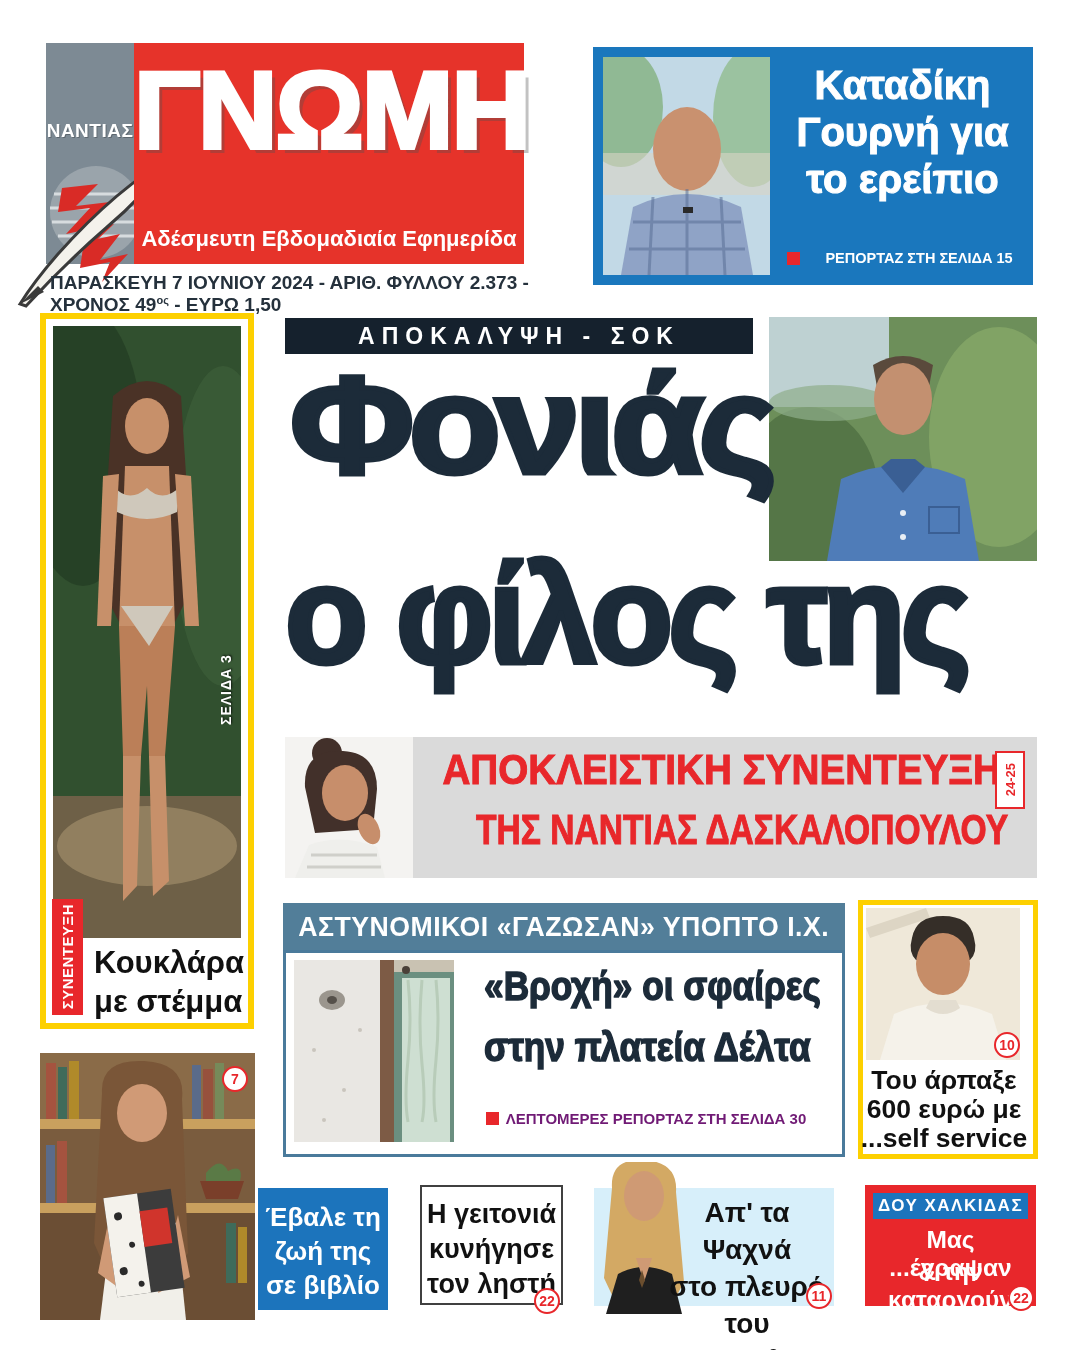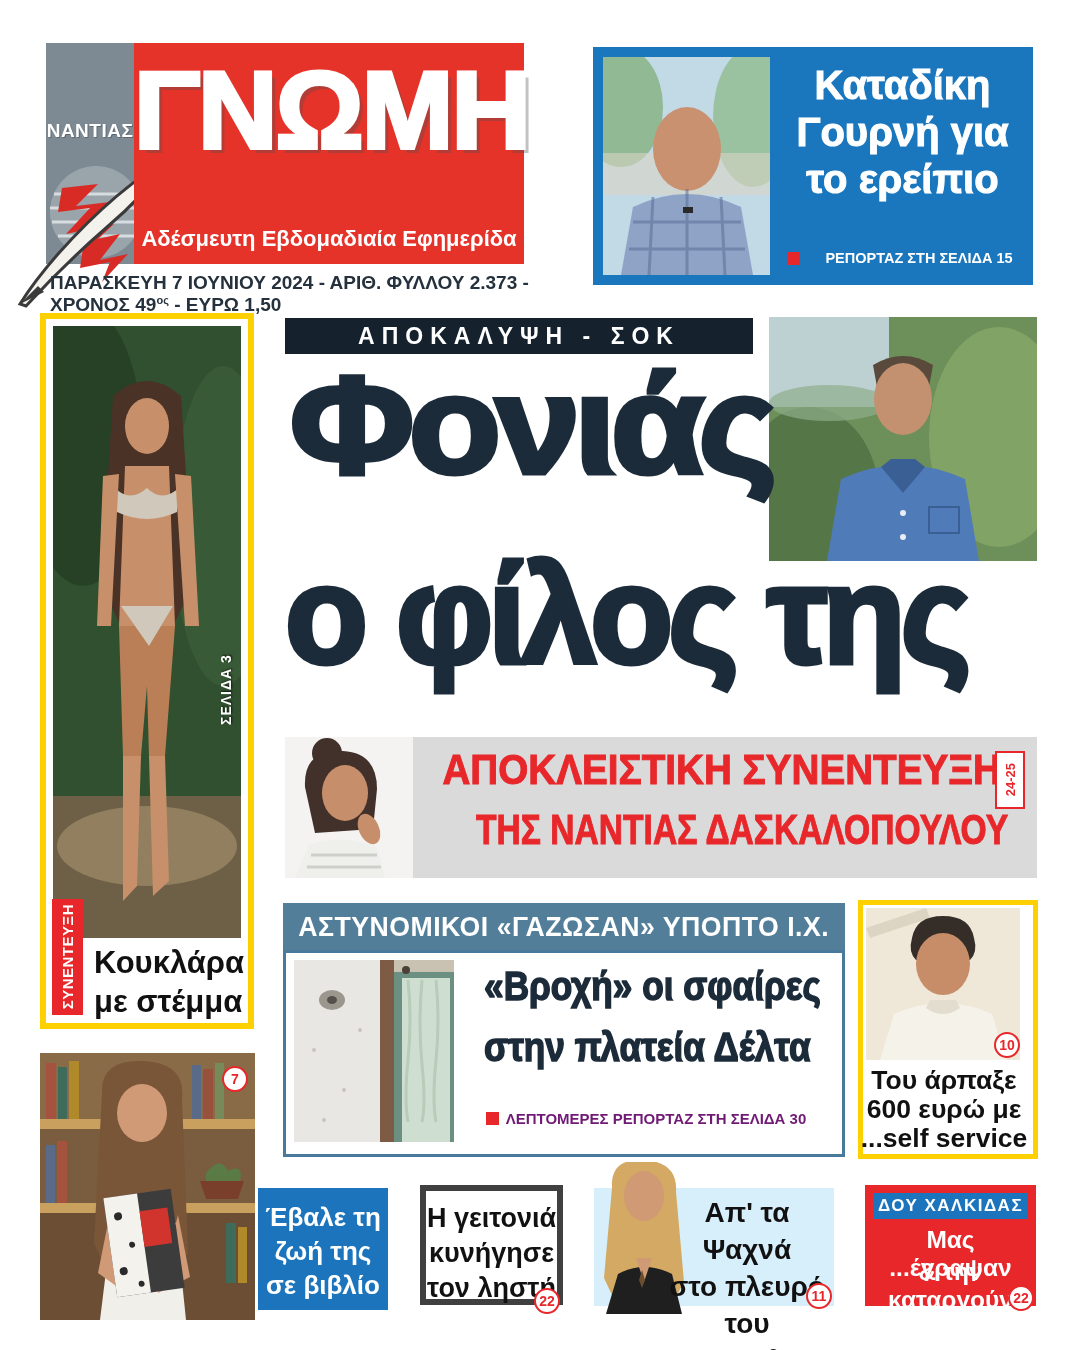--- a/index.html
+++ b/index.html
@@ -46,21 +46,21 @@
   .ybox5{background:#fff;border:5px solid #fdd000;}
   .caption-black{color:#111;font-weight:bold;}
   .redtag-v{background:#e8272b;color:#fff;font-weight:bold;font-size:15px;letter-spacing:.5px;
     display:flex;align-items:center;justify-content:center;}
   .selida{color:#fff;font-weight:bold;font-size:14px;letter-spacing:1px;text-shadow:1px 1px 2px rgba(0,0,0,.7);}
   
   .badge{width:26px;height:26px;border-radius:50%;background:#fff;border:2px solid #e8272b;color:#e8272b;
     font-weight:bold;font-size:14px;display:flex;align-items:center;justify-content:center;box-sizing:border-box;}
   
   .bbox-blue{background:#1c74bc;color:#fff;font-weight:bold;font-size:26px;text-align:center;line-height:34px;}
-  .bbox-white{background:#fff;border:6px solid #404040;color:#111;font-weight:bold;font-size:27px;
+  .bbox-white{background:#fff;border:2px solid #404040;color:#111;font-weight:bold;font-size:27px;
     text-align:center;line-height:35px;box-sizing:border-box;}
   .bbox-lblue{background:#d7effa;}
   .psachna{color:#111;font-weight:bold;font-size:28px;line-height:37px;text-align:center;}
   .bbox-red{background:#e8272b;}
   .doy-hdr{background:#1c74bc;color:#fff;font-weight:bold;font-size:17px;letter-spacing:1.5px;
     display:flex;align-items:center;justify-content:center;}
   .doy-line{color:#fff;font-weight:bold;font-size:24.5px;text-align:center;}
   .photo{overflow:hidden;}
   .photo svg{display:block;width:100%;height:100%;}
 </style>

